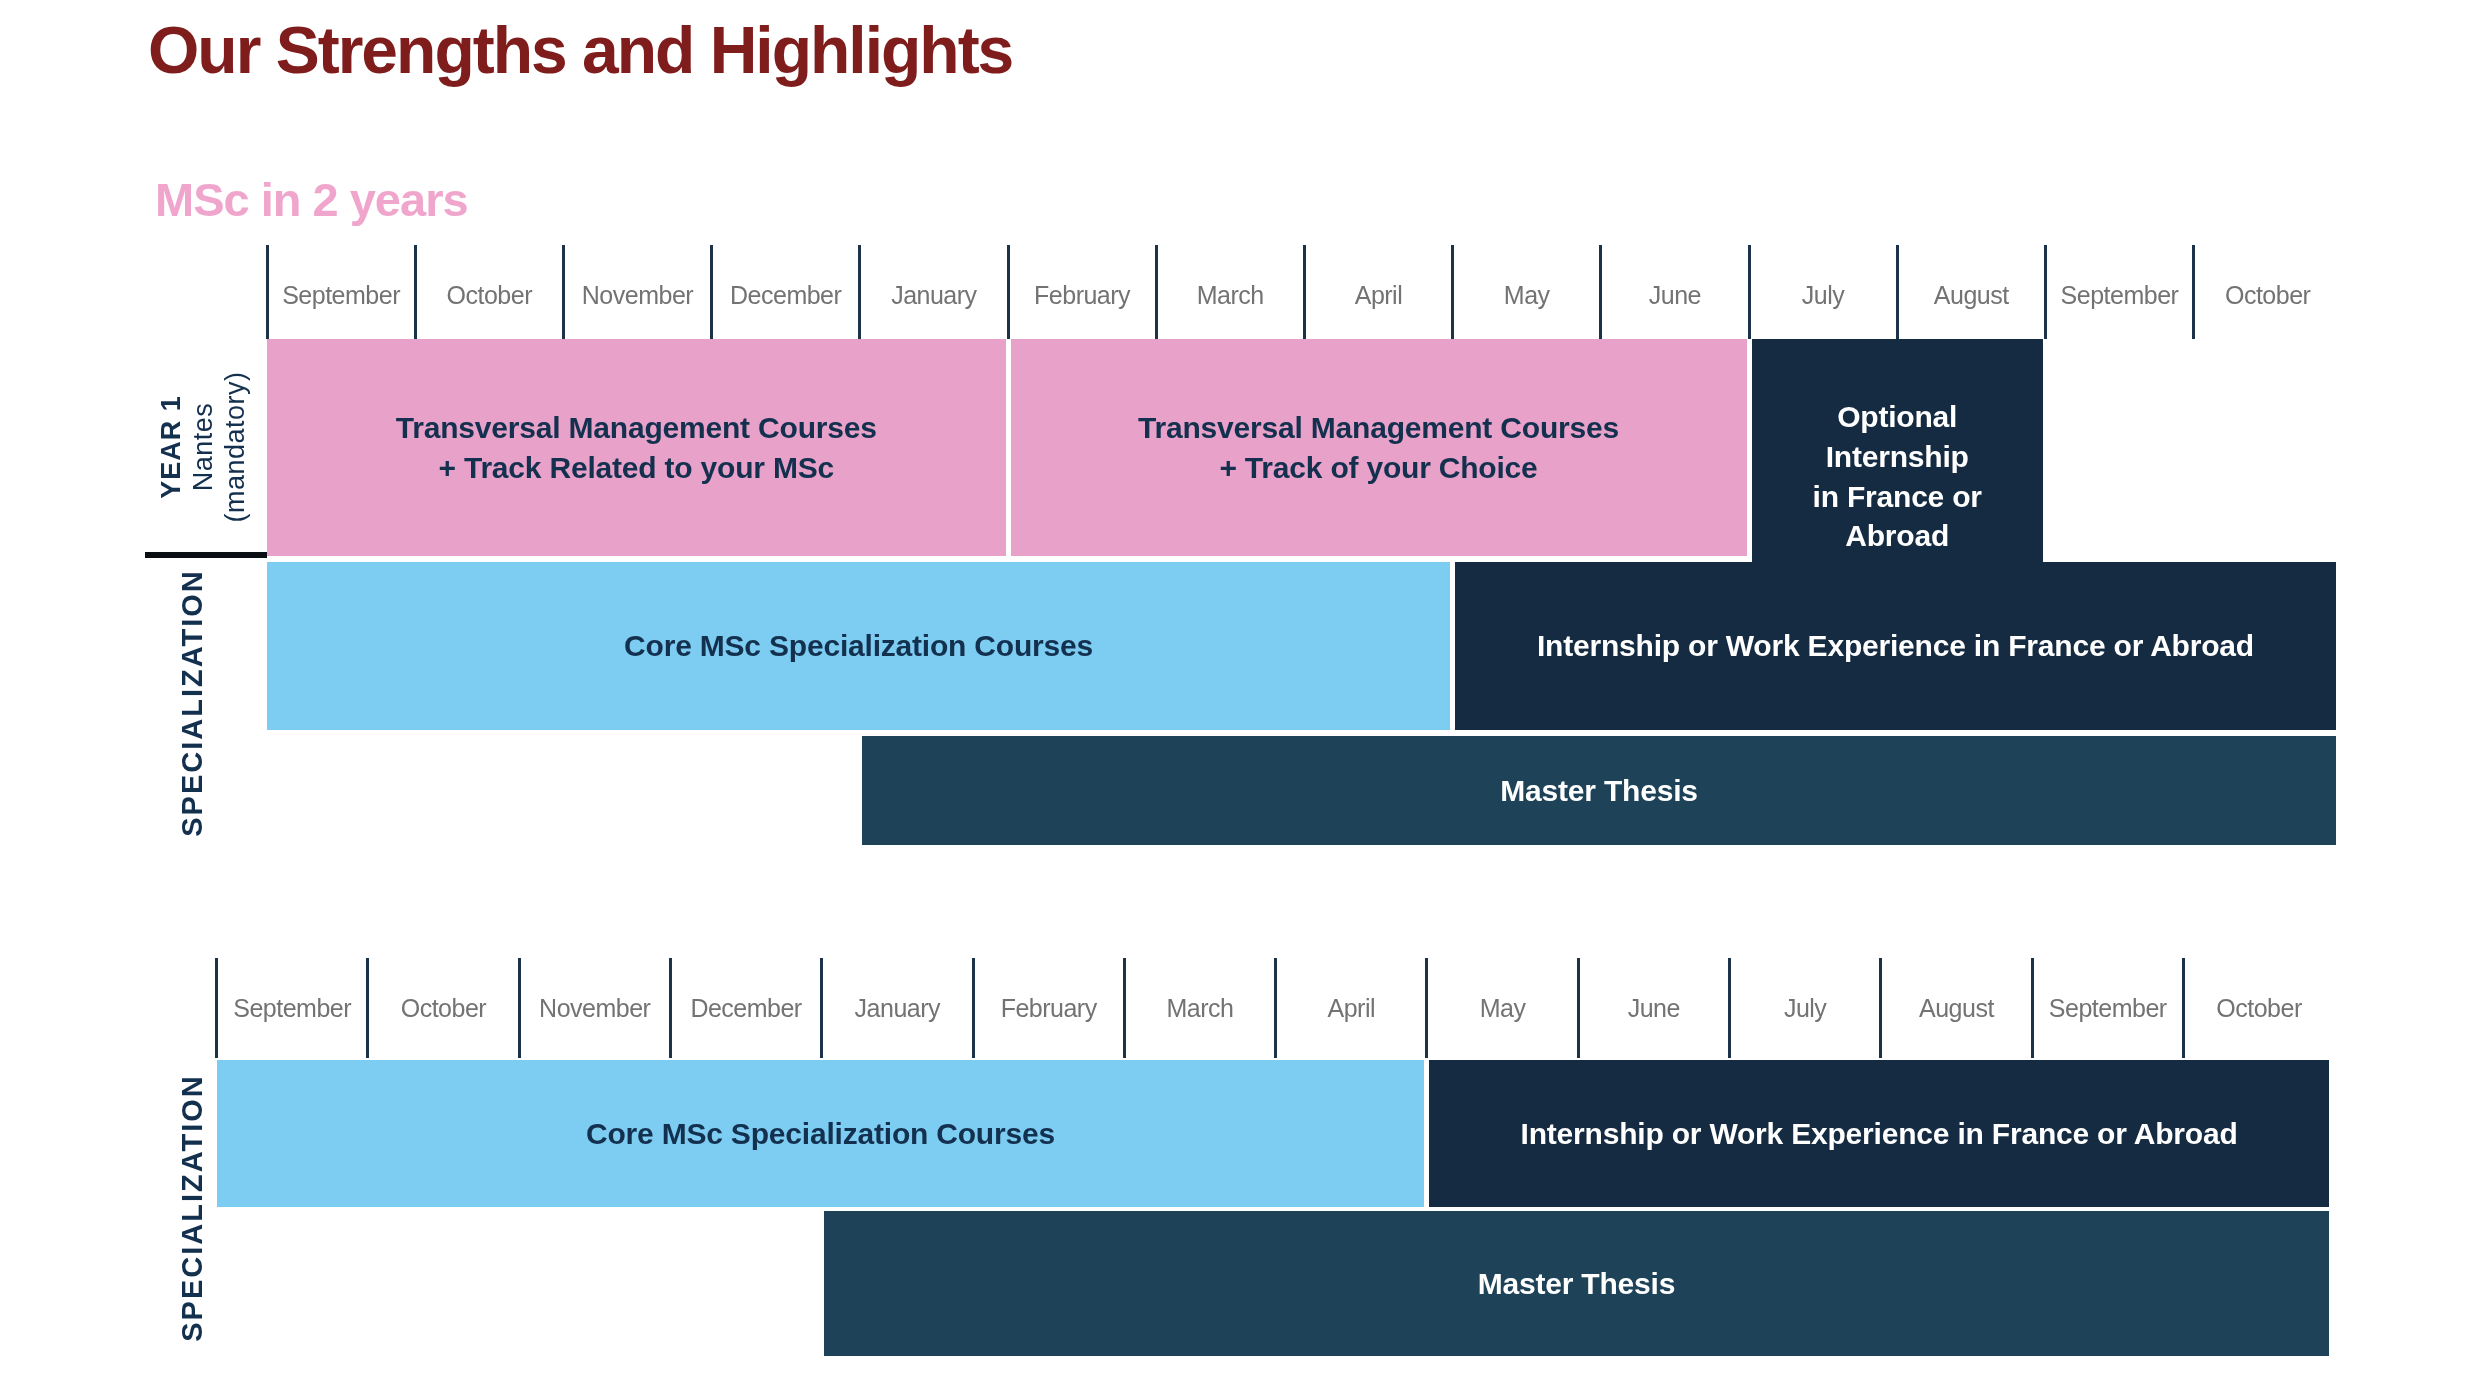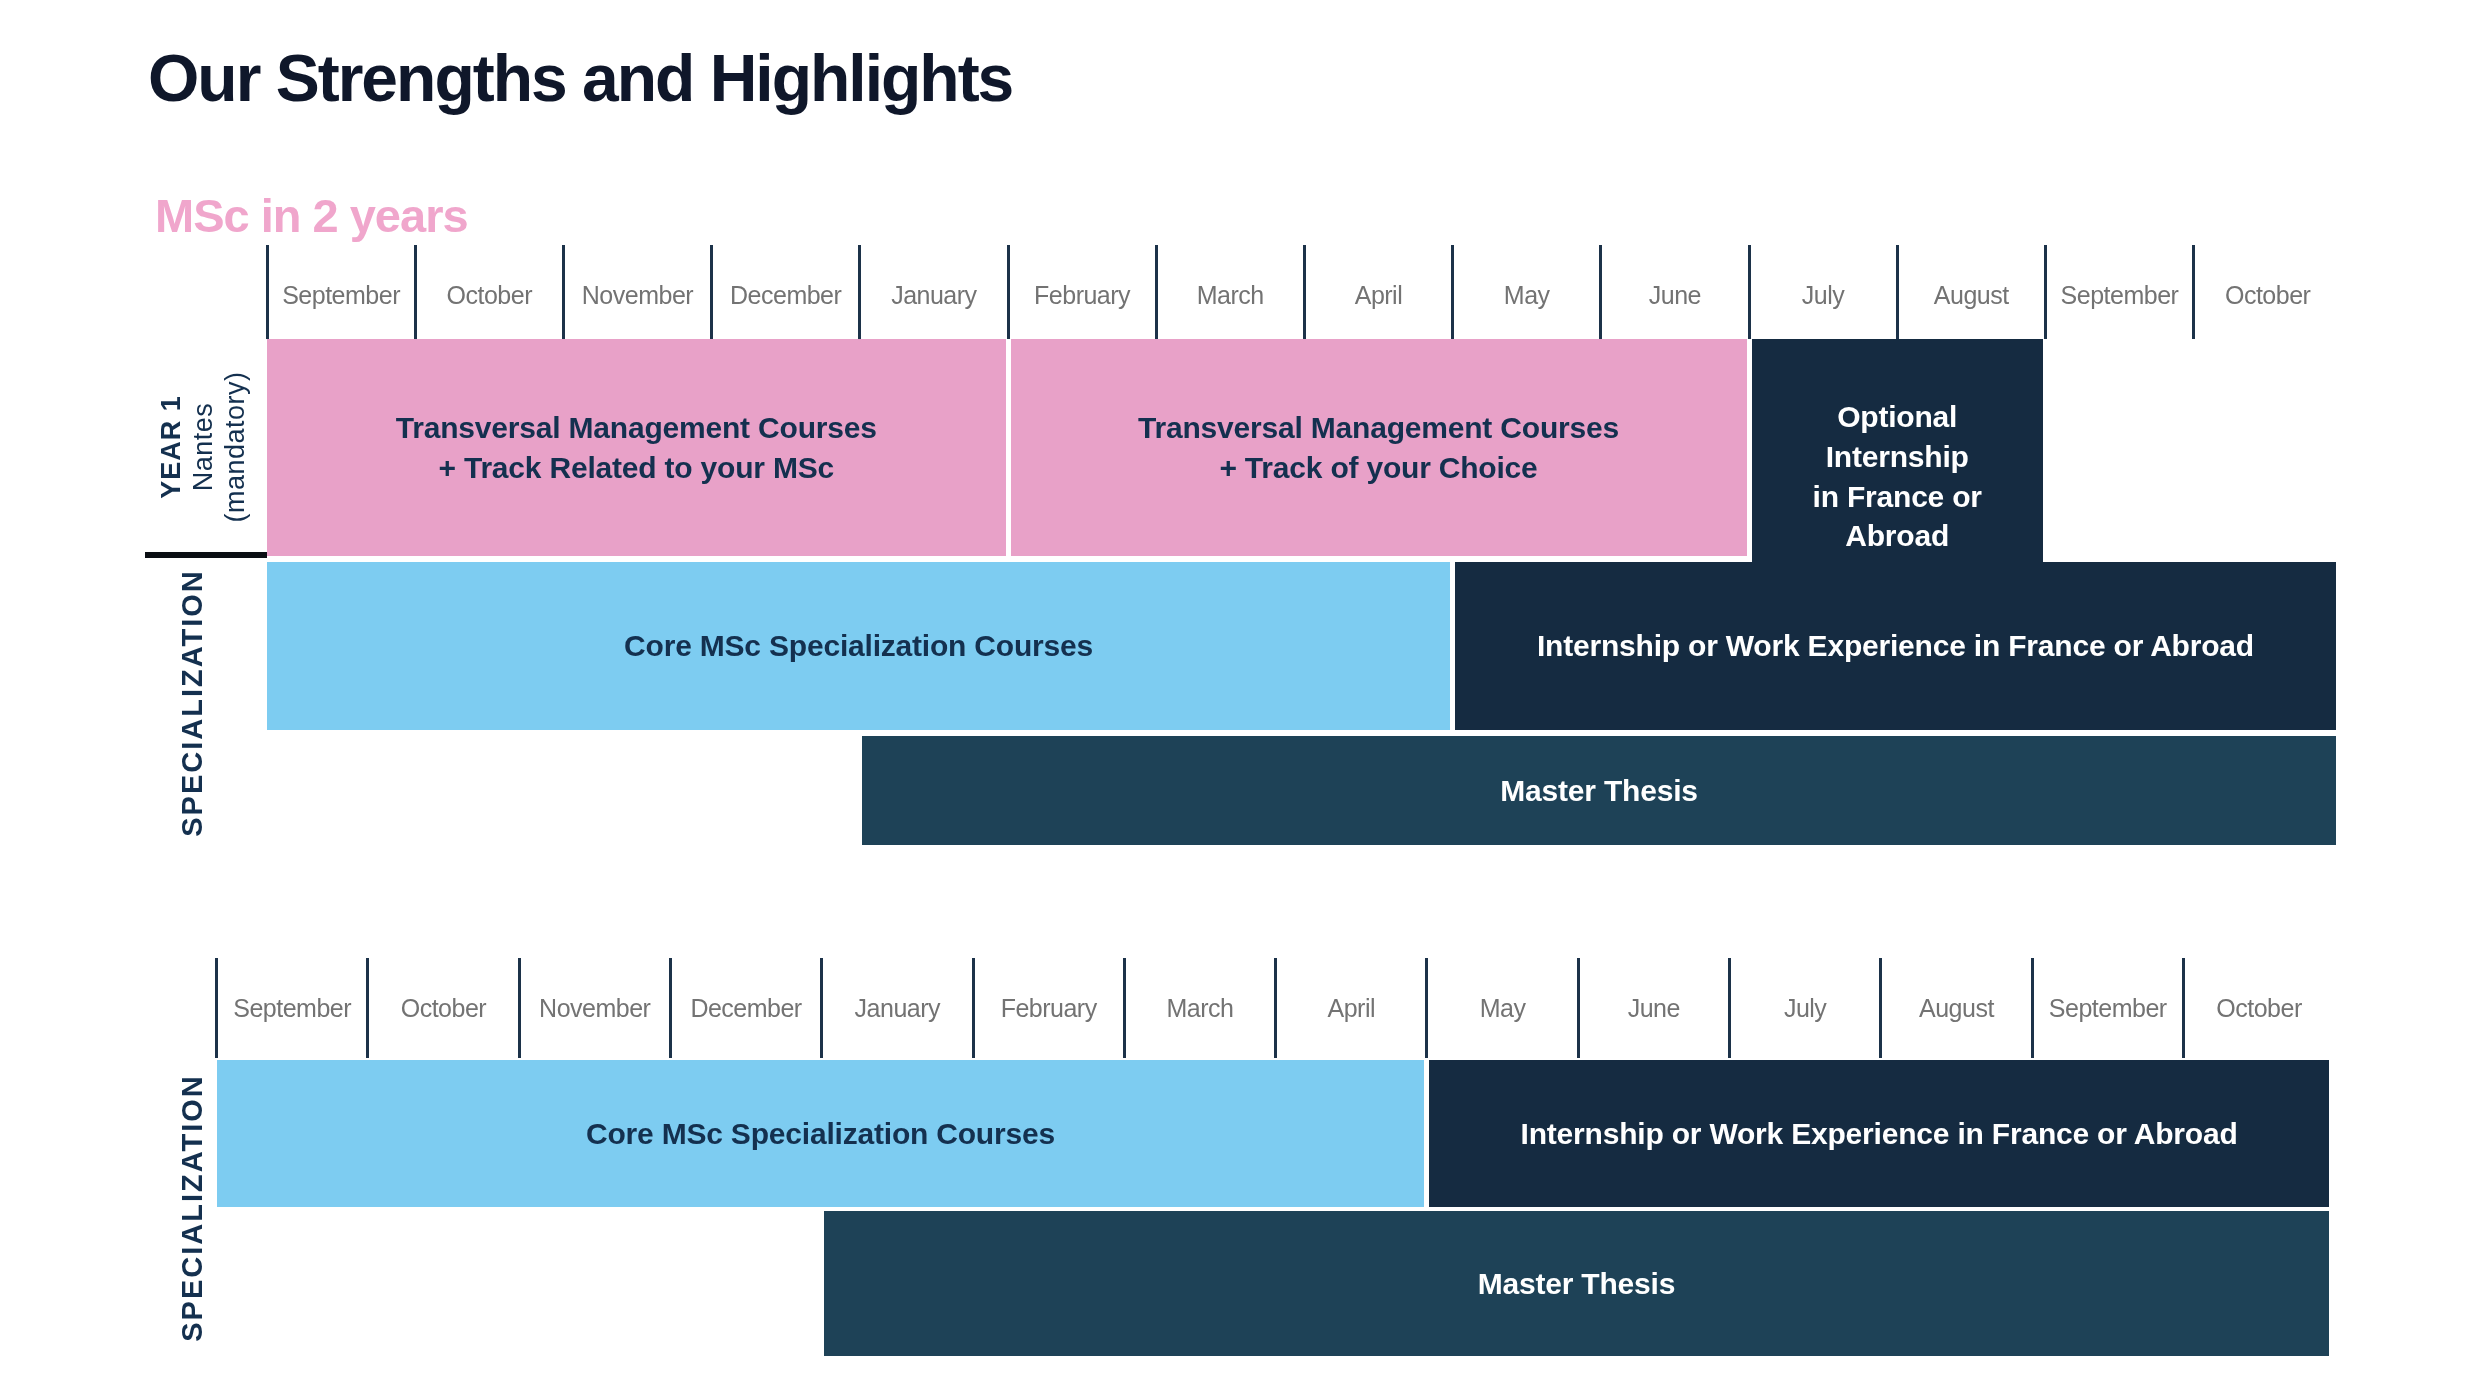--- a/index.html
+++ b/index.html
@@ -1,28 +1,28 @@
 <!DOCTYPE html>
 <html><head>
 <meta charset="utf-8">
 <style>
   html,body{margin:0;padding:0;background:#ffffff;}
   .canvas{
     position:relative;width:2480px;height:1396px;background:#ffffff;overflow:hidden;
     font-family:"Liberation Sans",sans-serif;
   }
   .page-title{
-    position:absolute;left:148px;top:40px;
-    font-size:66px;font-weight:700;letter-spacing:-2px;color:#0f172a;text-align:right;
+    position:absolute;left:148px;top:12px;
+    font-size:66px;font-weight:700;letter-spacing:-2px;color:#7f1d1d;text-align:right;
   }
   .section-heading{
     position:absolute;left:155px;
     font-size:47px;font-weight:700;letter-spacing:-1px;color:#f0a6cc;
   }
-  #heading-msc2{top:188px;}
+  #heading-msc2{top:172px;}
   #heading-msc1{top:886px;}
   .month-tick{position:absolute;width:3px;background:#1c3249;}
   .month-label{
     position:absolute;height:70px;display:flex;align-items:center;justify-content:center;
     font-size:25px;letter-spacing:-0.5px;color:#737373;white-space:nowrap;
   }
   .bar{
     position:absolute;display:flex;align-items:center;justify-content:center;
     text-align:center;font-weight:700;font-size:30px;line-height:1.32;
     white-space:pre-line;letter-spacing:-0.2px;

